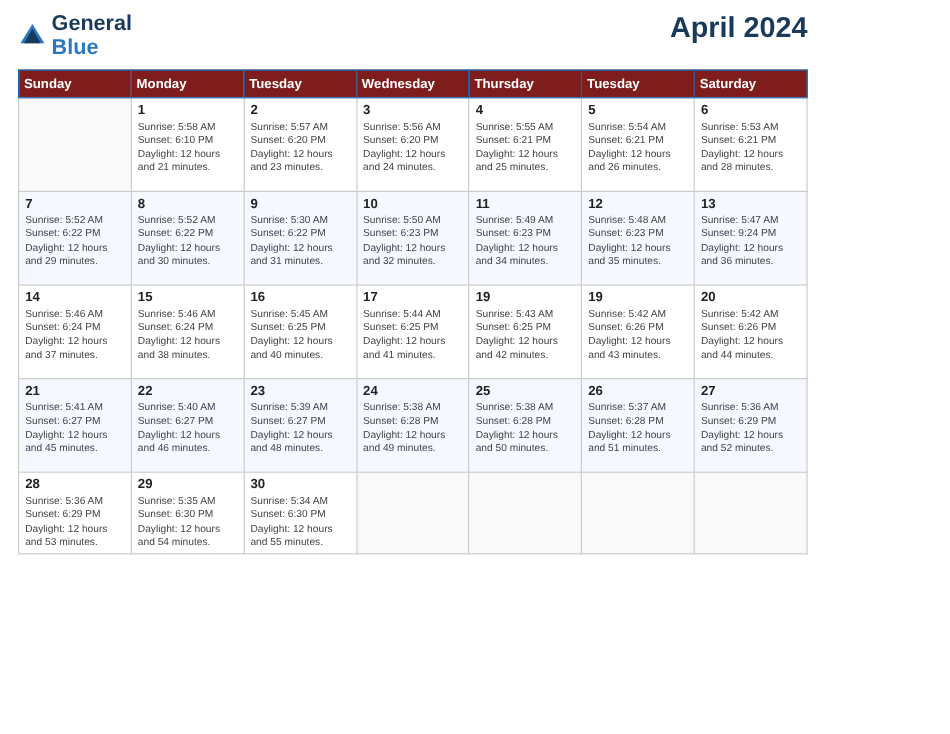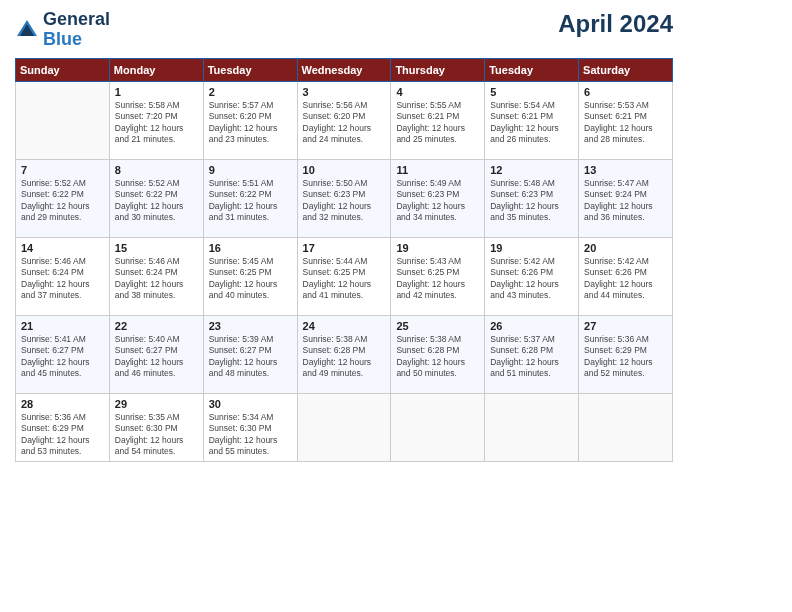--- a/index.html
+++ b/index.html
@@ -126,21 +126,21 @@
         <th>Tuesday</th>
         <th>Saturday</th>
       </tr>
     </thead>
     <tbody id="calendar-body">
     <tr>
           <td class="empty-cell"></td>
           <td>
             <span class="day-number">1</span>
             <div class="day-info" style="white-space: pre-line;">Sunrise: 5:58 AM
-Sunset: 7:20 PM
+Sunset: 6:10 PM
 Daylight: 12 hours
 and 21 minutes.</div>
           </td>
           <td>
             <span class="day-number">2</span>
             <div class="day-info" style="white-space: pre-line;">Sunrise: 5:57 AM
 Sunset: 6:20 PM
 Daylight: 12 hours
 and 23 minutes.</div>
           </td>
@@ -183,21 +183,21 @@
           </td>
           <td>
             <span class="day-number">8</span>
             <div class="day-info" style="white-space: pre-line;">Sunrise: 5:52 AM
 Sunset: 6:22 PM
 Daylight: 12 hours
 and 30 minutes.</div>
           </td>
           <td>
             <span class="day-number">9</span>
-            <div class="day-info" style="white-space: pre-line;">Sunrise: 5:51 AM
+            <div class="day-info" style="white-space: pre-line;">Sunrise: 5:30 AM
 Sunset: 6:22 PM
 Daylight: 12 hours
 and 31 minutes.</div>
           </td>
           <td>
             <span class="day-number">10</span>
             <div class="day-info" style="white-space: pre-line;">Sunrise: 5:50 AM
 Sunset: 6:23 PM
 Daylight: 12 hours
 and 32 minutes.</div>

